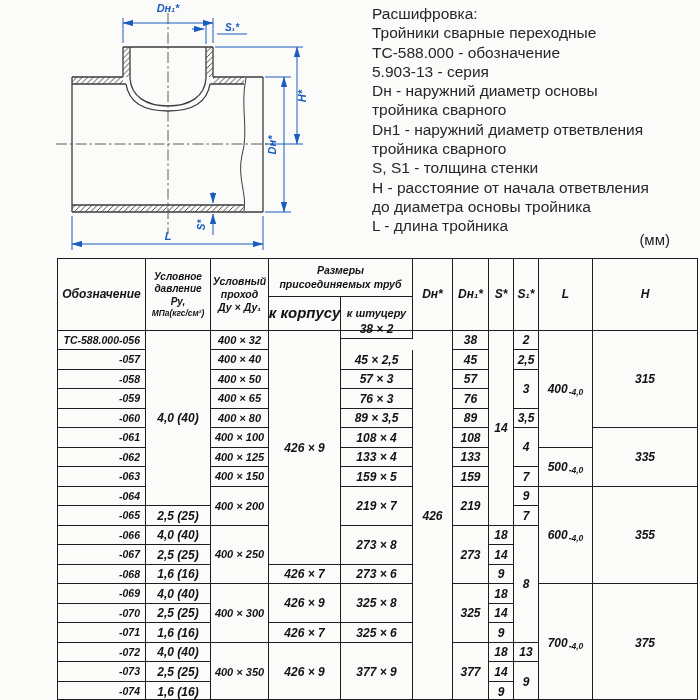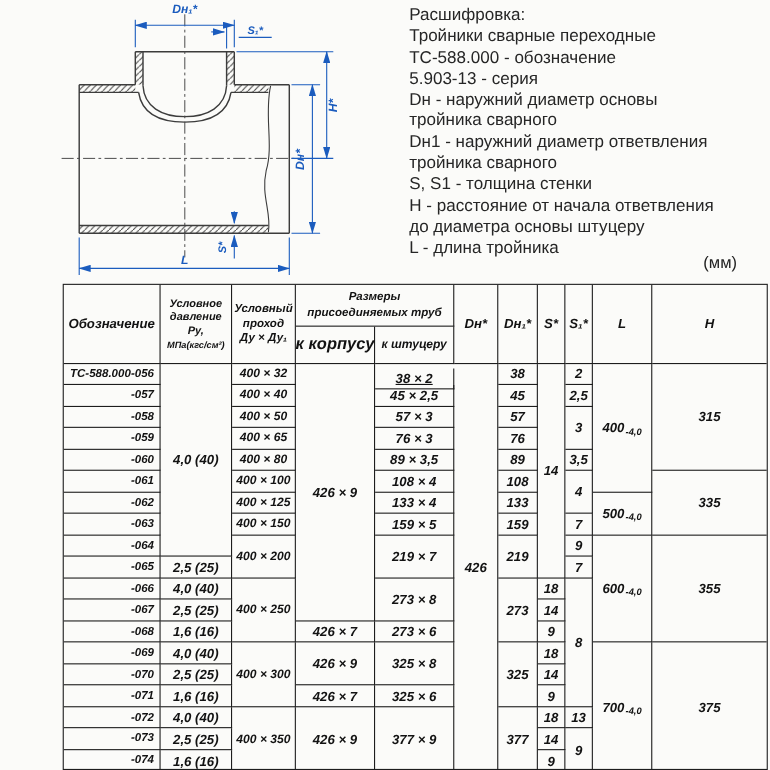--- a/index.html
+++ b/index.html
@@ -108,21 +108,21 @@
       <div class="ln">Расшифровка:</div>
       <div class="ln">Тройники сварные переходные</div>
       <div class="ln">ТС-588.000 - обозначение</div>
       <div class="ln">5.903-13 - серия</div>
       <div class="ln">Dн - наружний диаметр основы</div>
       <div class="ln">тройника сварного</div>
       <div class="ln">Dн1 - наружний диаметр ответвления</div>
       <div class="ln">тройника сварного</div>
       <div class="ln">S, S1 - толщина стенки</div>
       <div class="ln">H - расстояние от начала ответвления</div>
-      <div class="ln">до диаметра основы штуцеру</div>
+      <div class="ln">до диаметра основы тройника</div>
       <div class="ln">L - длина тройника</div>
     </div>
   <div class="units">(мм)</div>
 
   <div id="tbl">
     <div class="hc" id="h-designation">Обозначение</div>
     <div class="hc" id="h-pressure">
         <div class="ln">Условное</div>
         <div class="ln">давление</div>
         <div class="ln">Ру,</div>
@@ -186,21 +186,21 @@
       <div class="cell f-sm2" style="left: 153px; width: 58px; top: 208px; height: 20px;">400 × 150</div>
       <div class="cell f-sm2" style="left: 153px; width: 58px; top: 228px; height: 39px;">400 × 200</div>
       <div class="cell f-sm2" style="left: 153px; width: 58px; top: 267px; height: 58px;">400 × 250</div>
       <div class="cell f-sm2" style="left: 153px; width: 58px; top: 325px; height: 59px;">400 × 300</div>
       <div class="cell f-sm2 no-b" style="left: 153px; width: 58px; top: 384px; height: 58px;">400 × 350</div>
       <div class="cell " style="left: 211px; width: 72px; top: 72px; height: 234px;">426 × 9</div>
       <div class="cell " style="left: 211px; width: 72px; top: 306px; height: 19px;">426 × 7</div>
       <div class="cell " style="left: 211px; width: 72px; top: 325px; height: 39px;">426 × 9</div>
       <div class="cell " style="left: 211px; width: 72px; top: 364px; height: 20px;">426 × 7</div>
       <div class="cell  no-b" style="left: 211px; width: 72px; top: 384px; height: 58px;">426 × 9</div>
-      <div class="cell " style="left: 283px; width: 72px; top: 76px; height: 19px; text-decoration: underline;">38 × 2</div>
+      <div class="cell " style="left: 283px; width: 72px; top: 61px; height: 19px;">38 × 2</div>
       <div class="cell " style="left: 283px; width: 72px; top: 91px; height: 20px;">45 × 2,5</div>
       <div class="cell " style="left: 283px; width: 72px; top: 111px; height: 19px;">57 × 3</div>
       <div class="cell " style="left: 283px; width: 72px; top: 130px; height: 20px;">76 × 3</div>
       <div class="cell " style="left: 283px; width: 72px; top: 150px; height: 19px;">89 × 3,5</div>
       <div class="cell " style="left: 283px; width: 72px; top: 169px; height: 20px;">108 × 4</div>
       <div class="cell " style="left: 283px; width: 72px; top: 189px; height: 19px;">133 × 4</div>
       <div class="cell " style="left: 283px; width: 72px; top: 208px; height: 20px;">159 × 5</div>
       <div class="cell " style="left: 283px; width: 72px; top: 228px; height: 39px;">219 × 7</div>
       <div class="cell " style="left: 283px; width: 72px; top: 267px; height: 39px;">273 × 8</div>
       <div class="cell " style="left: 283px; width: 72px; top: 306px; height: 19px;">273 × 6</div>

